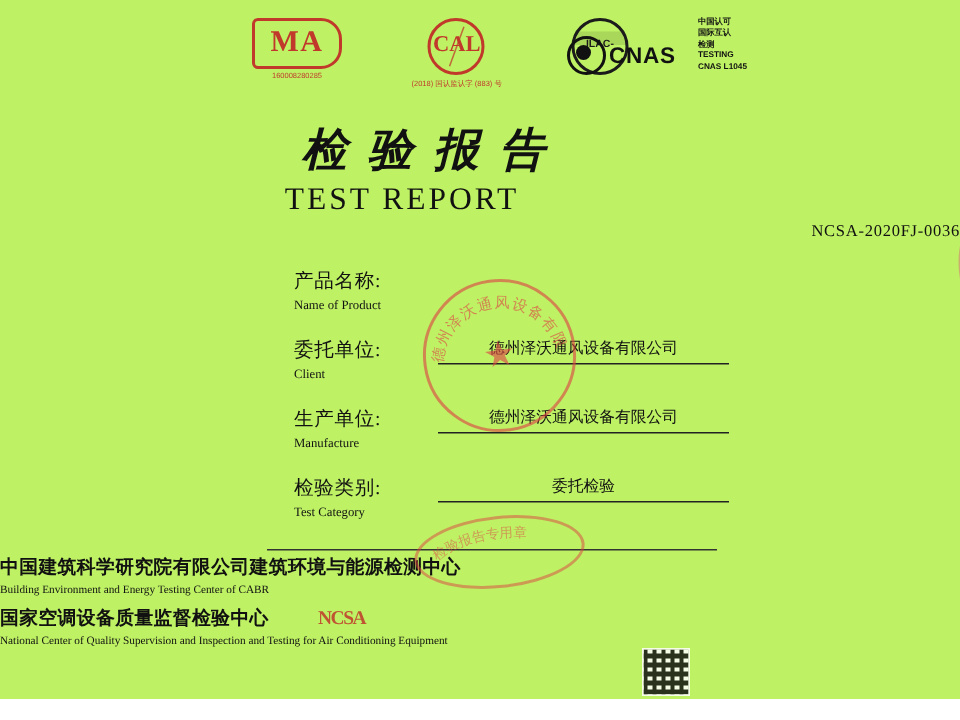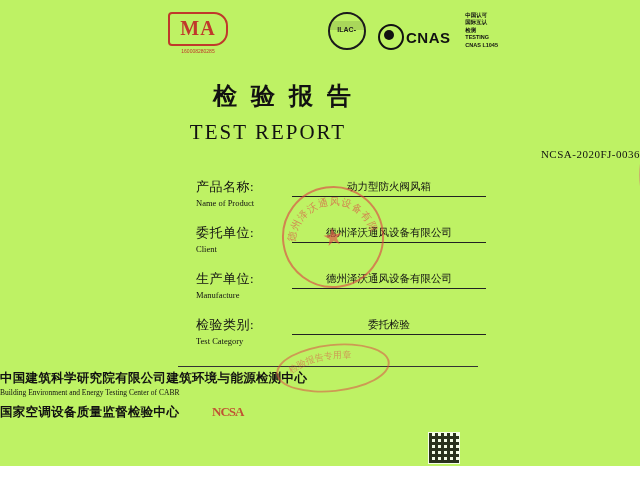--- a/index.html
+++ b/index.html
@@ -149,25 +149,26 @@
   }
   .cnas-cn b { font-weight: bold; }
   
   .title-cn {
     position: absolute;
     top: 80px;
     left: 0;
     width: 564px;
     text-align: center;
     font-family: "Liberation Serif", serif;
-    font-size: 24px;
+    font-size: 30px;
     font-weight: bold;
     letter-spacing: 14px;
     color: #111;
     text-indent: 14px;
+    font-style: italic;
   }
   .title-en {
     position: absolute;
     top: 120px;
     left: 0;
     width: 536px;
     text-align: center;
     font-family: "Liberation Serif", serif;
     font-size: 21px;
     letter-spacing: 2px;
@@ -382,20 +383,24 @@
 
 <div class="page">
 
   <div class="cert-row">
 
     <div class="cert">
       <div class="ma-box cert-mark">MA</div>
       <div class="cert-caption">160008280285</div>
     </div>
 
+    <div class="cert">
+      <div class="cal-circle cert-mark">CAL</div>
+      <div class="cert-caption">(2018) 国认监认字 (883) 号</div>
+    </div>
 
     <div class="cert">
       <div class="ilac-circle cert-mark">
         <div class="bar"></div>
         <span>ILAC-MRA</span>
       </div>
     </div>
 
     <div class="cert">
       <div class="cnas-wrap">
@@ -416,21 +421,20 @@
   <div class="title-en">TEST REPORT</div>
   <div class="report-no">NCSA-2020FJ-0036</div>
 
   <div class="fields">
 
     <div class="field">
       <div class="field-labels">
         <div class="f-cn">产品名称:</div>
         <div class="f-en">Name of Product</div>
       </div>
-      <div class="field-value">动力型防火阀风箱</div>
     </div>
 
     <div class="field">
       <div class="field-labels">
         <div class="f-cn">委托单位:</div>
         <div class="f-en">Client</div>
       </div>
       <div class="field-value">德州泽沃通风设备有限公司</div>
     </div>
 
@@ -462,20 +466,21 @@
       </text>
     </svg>
     <div class="star">★</div>
   </div>
 
   <div class="footer-rule"></div>
   <div class="footer">
     <div class="org-cn">中国建筑科学研究院有限公司建筑环境与能源检测中心</div>
     <div class="org-en">Building Environment and Energy Testing Center of CABR</div>
     <div class="org-cn2">国家空调设备质量监督检验中心</div>
+    <div class="org-en2">National Center of Quality Supervision and Inspection and Testing for Air Conditioning Equipment</div>
   </div>
 
   <div class="stamp stamp-oval">
     <svg viewBox="0 0 110 44" width="110" height="44">
       <defs>
         <path id="arcOval" d="M 8,30 A 48,22 0 0 1 102,30"></path>
       </defs>
       <text>
         <textPath href="#arcOval" startOffset="8%">检验报告专用章</textPath>
       </text>

